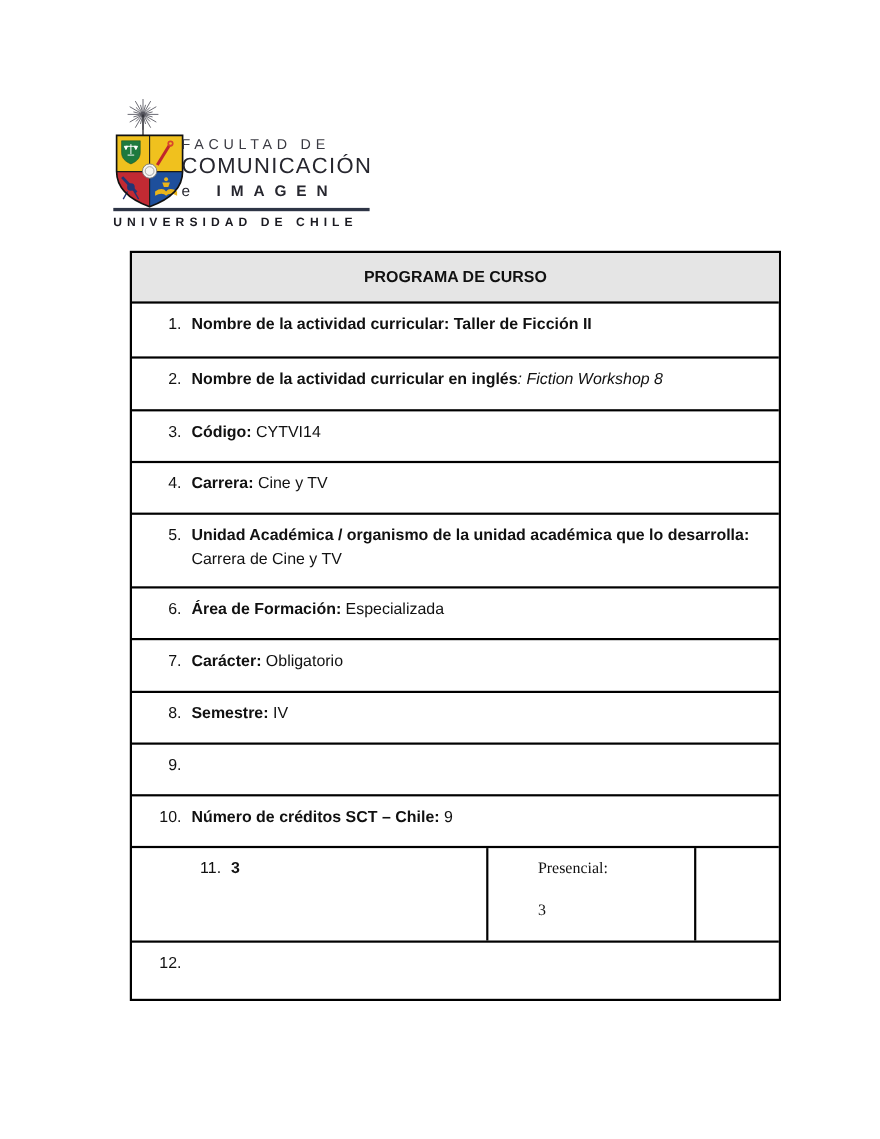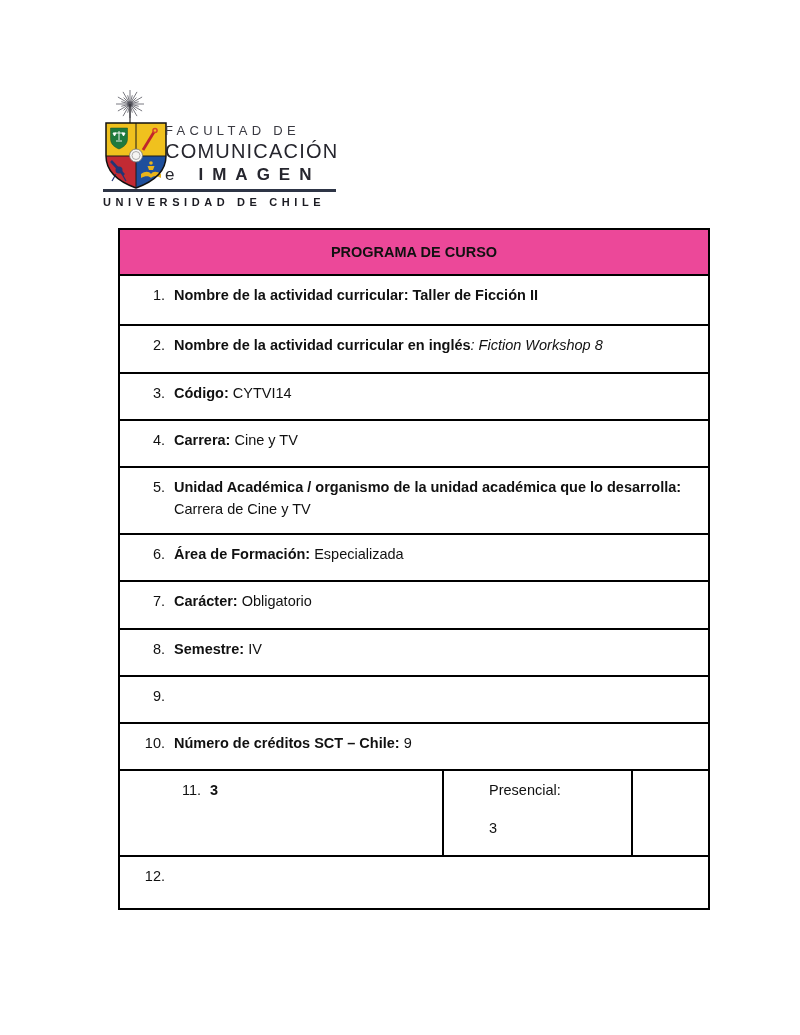--- a/index.html
+++ b/index.html
@@ -5,41 +5,41 @@
   html,body{margin:0;padding:0;background:#ffffff;}
   body{width:800px;height:1035px;font-family:"Liberation Sans",sans-serif;-webkit-font-smoothing:antialiased;}
   .page{position:relative;width:800px;height:1035px;background:#ffffff;overflow:hidden;}
 
   
   .logo{position:absolute;left:103px;top:88px;width:240px;height:125px;}
   .crest{position:absolute;left:0;top:0;}
   .logo-text{position:absolute;left:62px;top:35px;width:178px;color:#26262e;}
   .fl1{font-size:13px;letter-spacing:4.3px;color:#3a3a42;white-space:nowrap;}
   .fl2{font-size:20px;font-weight:normal;letter-spacing:1.2px;margin-top:2px;white-space:nowrap;}
-  .fl3{font-size:17px;margin-top:2px;white-space:nowrap;}
+  .fl3{font-size:14px;margin-top:2px;white-space:nowrap;}
   .fl3 .e{font-weight:normal;}
   .fl3 .imagen{font-weight:bold;letter-spacing:9px;margin-left:24px;}
   .logo-rule{position:absolute;left:0;top:101px;width:233px;height:2.5px;background:#2e3546;}
   .logo-univ{position:absolute;left:0;top:108px;font-size:11px;font-weight:bold;letter-spacing:4.6px;color:#1b1b22;white-space:nowrap;}
 
   
   .ctable{position:absolute;left:118px;top:228px;width:592px;border:2px solid #000;box-sizing:border-box;background:#fff;font-size:14.5px;color:#111;}
-  .thead{height:46px;box-sizing:border-box;border-bottom:2px solid #000;background:#ec4899;display:flex;align-items:center;justify-content:center;font-weight:bold;padding-bottom:0;}
+  .thead{height:46px;box-sizing:border-box;border-bottom:2px solid #000;background:#e5e5e5;display:flex;align-items:center;justify-content:center;font-weight:bold;padding-bottom:0;}
   .trow{box-sizing:border-box;border-bottom:2px solid #000;display:flex;align-items:flex-start;padding-top:9px;line-height:1.5;}
   .trow:last-child{border-bottom:none;}
   .num{flex:0 0 45px;text-align:right;}
   .txt{flex:1;margin-left:9px;padding-right:24px;}
   .b{font-weight:bold;}
   .i{font-style:italic;}
   .h50{height:50px}.h48{height:48px}.h47{height:47px}.h67{height:67px}.h86{height:86px}.h51{height:51px}
   
   .row11{padding:0;align-items:stretch;}
   .c11{box-sizing:border-box;padding-top:9px;margin-left:36px;}
   .c11-1{width:288px;border-right:2px solid #000;display:flex;align-items:flex-start;}
-  .c11-2{width:153px;border-right:2px solid #000;padding-left:9px;}
+  .c11-2{width:153px;border-right:2px solid #000;padding-left:9px;font-family:Liberation Serif, serif;}
   .c11-3{flex:1;padding-left:9px;}
   .hr-val{margin-top:16px;}
 </style>
 </head>
 <body>
 
 <div class="page">
 
   <div class="logo">
     <svg class="crest" width="66" height="102" viewBox="0 0 66 102" xmlns="http://www.w3.org/2000/svg">

